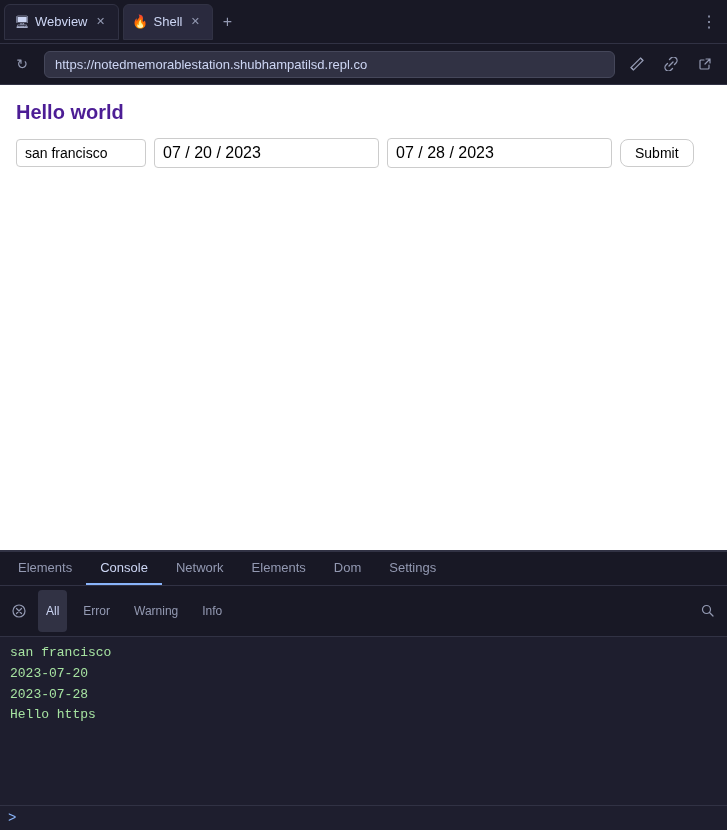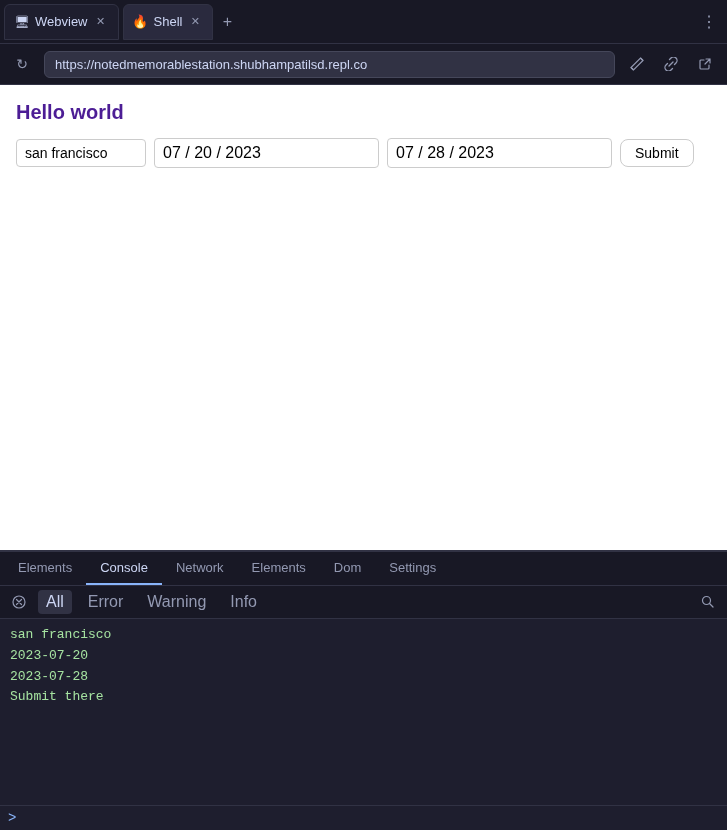--- a/index.html
+++ b/index.html
@@ -208,22 +208,22 @@
       height: 22px;
       display: flex;
       align-items: center;
       justify-content: center;
       cursor: pointer;
       color: #9399b2;
       font-size: 13px;
       border-radius: 4px;
     }
     .filter-level-btn {
-      padding: 3px 8px;
-      font-size: 16px;
+      padding: 14px 8px;
+      font-size: 12px;
       border-radius: 4px;
       cursor: pointer;
       color: #9399b2;
     }
     .filter-level-btn.active {
       background: #313244;
       color: #cdd6f4;
     }
     .filter-search {
       margin-left: auto;
@@ -364,21 +364,21 @@
         <circle cx="5.5" cy="5.5" r="4" stroke="#9399b2" stroke-width="1.2"></circle>
         <path d="M8.5 8.5L12 12" stroke="#9399b2" stroke-width="1.2" stroke-linecap="round"></path>
       </svg>
     </div>
   </div>
 
   <div class="console-output">
     <div class="console-line">san francisco</div>
     <div class="console-line">2023-07-20</div>
     <div class="console-line">2023-07-28</div>
-    <div class="console-line">Submit there</div>
+    <div class="console-line">Hello https</div>
   </div>
 
   <div class="console-input-row">
     <span class="console-prompt">&gt;</span>
     <input class="console-input-field" type="text" placeholder="" style="">
   </div>
 
 </div>
 
 </body></html>

